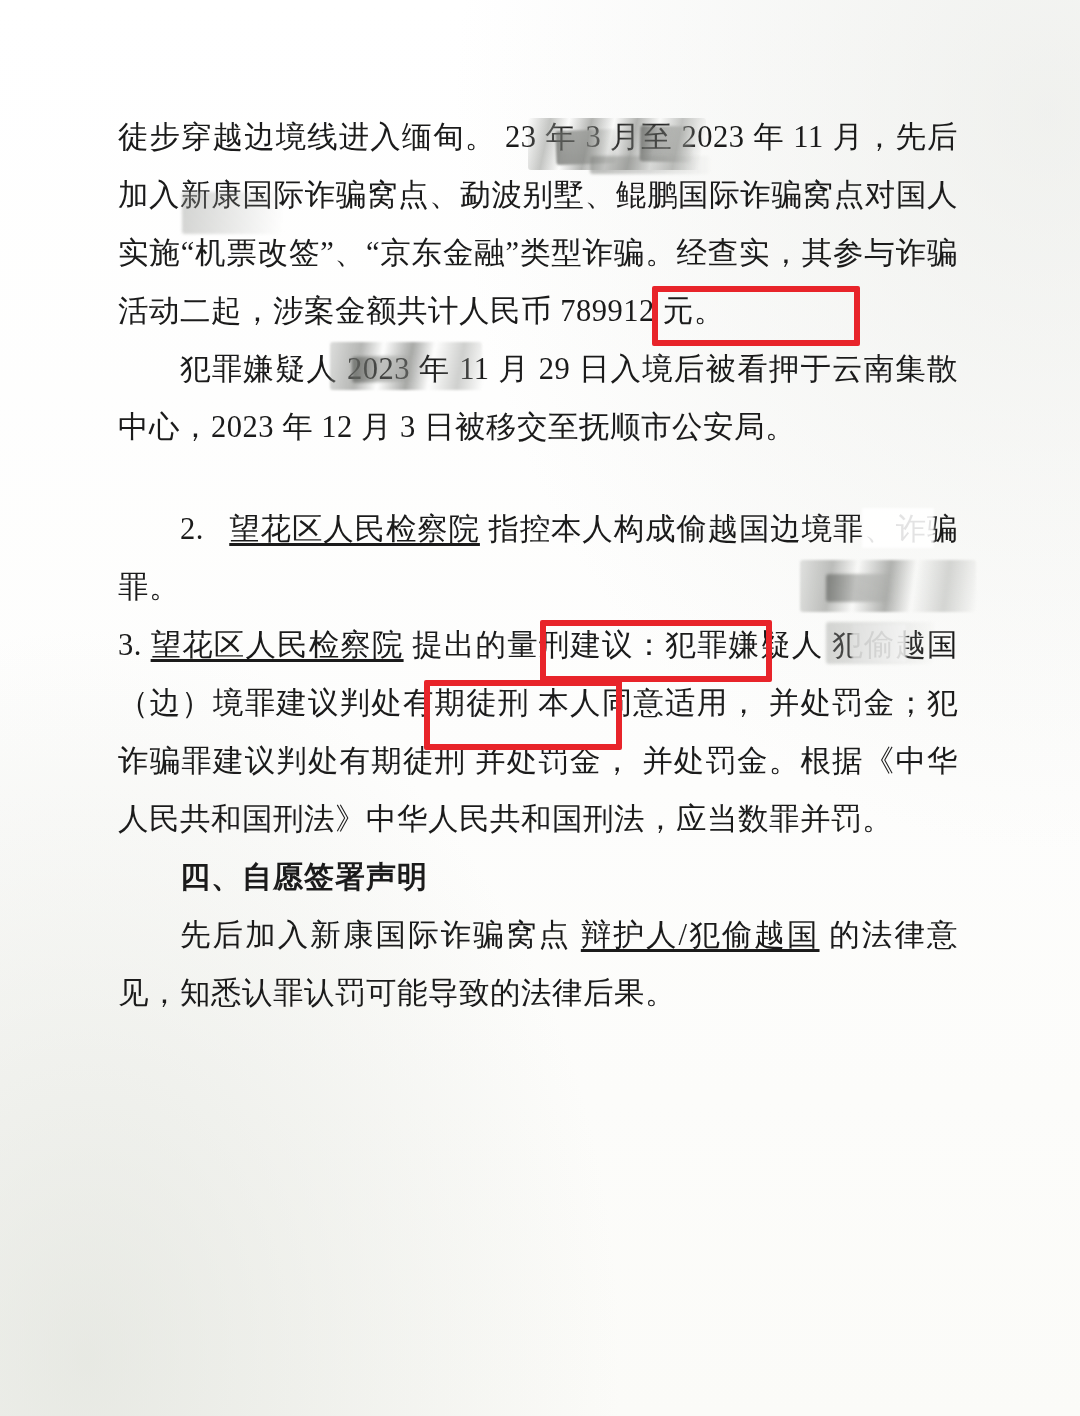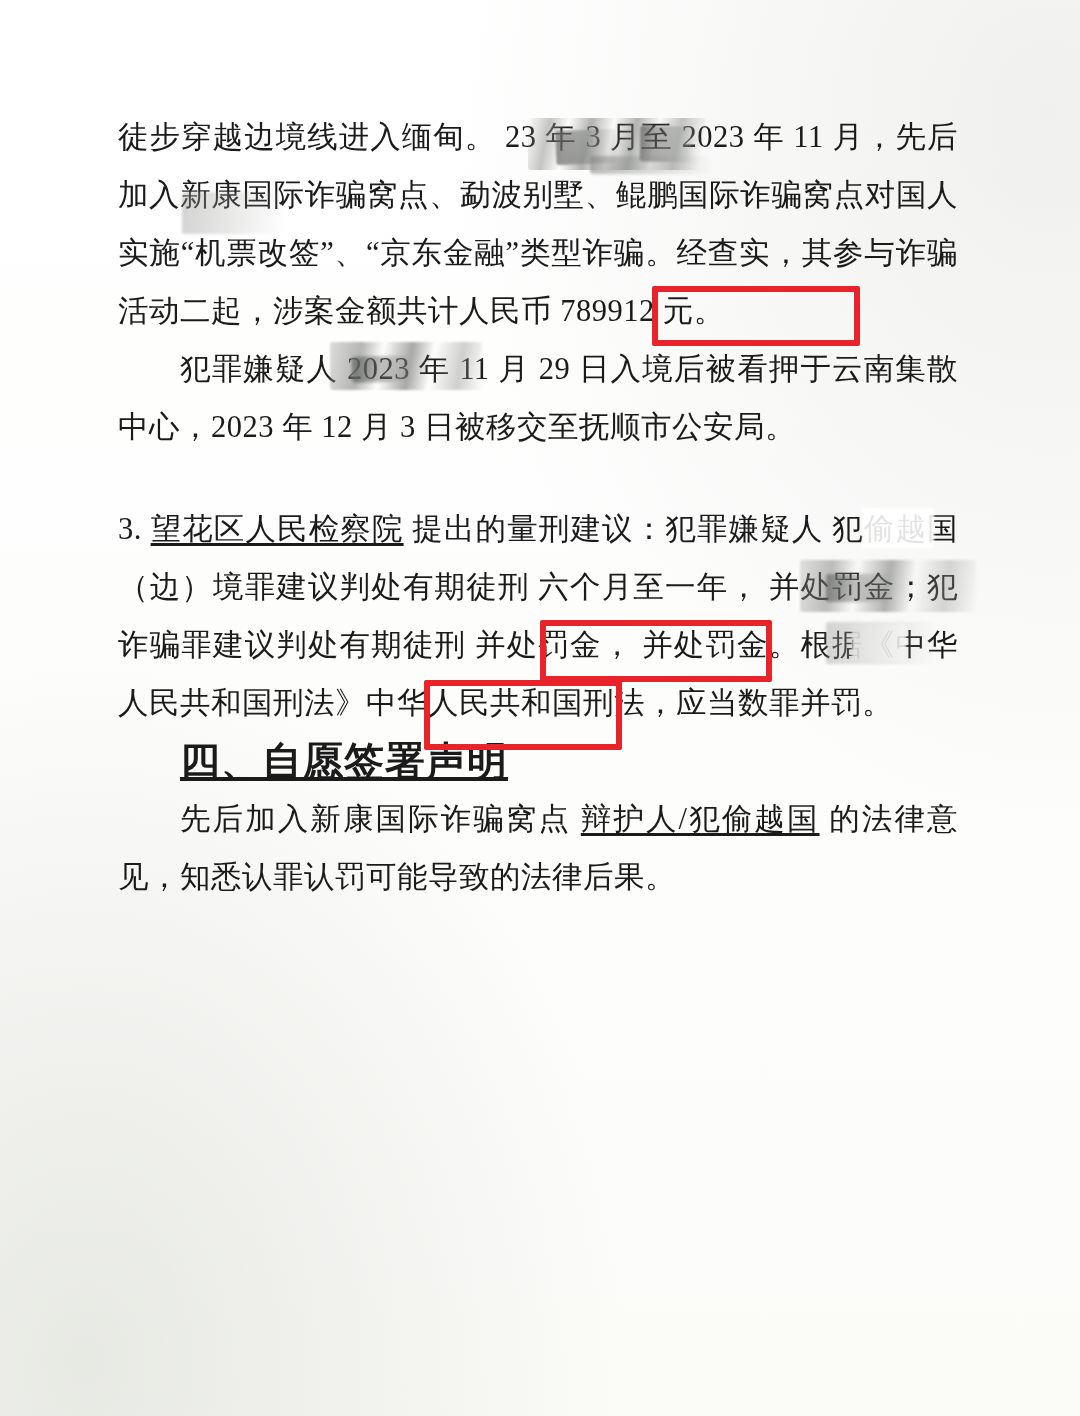--- a/index.html
+++ b/index.html
@@ -42,23 +42,22 @@
     text-align: justify;
     text-justify: inter-ideograph;
   }
   .indent2 { text-indent: 62px; }
   .indent-num { text-indent: 62px; }
   .u { text-decoration: underline; text-underline-offset: 4px; }
   .heading {
     font-weight: 700;
     text-indent: 62px;
     font-family: "Liberation Sans", sans-serif;
-    font-size: 40px;
+    font-size: 30px;
     letter-spacing: 1px;
-    text-decoration: underline;
   }
   .gap-md { height: 44px; }
 
   
   .redact {
     position: absolute;
     pointer-events: none;
     border-radius: 3px;
   }
   .smudge1 {
@@ -151,26 +150,32 @@
   <div class="paper-tint"></div>
 
   <div class="doc-body">
 
     <p>徒步穿越边境线进入缅甸。            23 年 3 月至 2023 年 11 月，先后加入新康国际诈骗窝点、勐波别墅、鲲鹏国际诈骗窝点对国人实施“机票改签”、“京东金融”类型诈骗。经查实，其参与诈骗活动二起，涉案金额共计人民币 789912 元。</p>
 
     <p class="indent2">犯罪嫌疑人          2023 年 11 月 29 日入境后被看押于云南集散中心，2023 年 12 月 3 日被移交至抚顺市公安局。</p>
 
     <div class="gap-md"></div>
 
+    <p class="indent-num">
+      <span>2.</span>
+      &nbsp;
+      <span class="u">望花区人民检察院</span>
+      <span>指控本人构成偷越国边境罪、诈骗罪。</span>
+    </p>
 
     <p>
       <span>3.</span>
       <span class="u">望花区人民检察院</span>
       <span>提出的量刑建议：犯罪嫌疑人          犯偷越国（边）境罪建议判处有期徒刑</span>
-      <span>六个月至一年，</span>
+      <span>本人同意适用，</span>
       <span>并处罚金；犯诈骗罪建议判处有期徒刑</span>
       <span>并处罚金，</span>
       <span>并处罚金。根据《中华人民共和国刑法》中华人民共和国刑法，应当数罪并罚。</span>
     </p>
 
 
     <p class="heading">四、自愿签署声明</p>
 
     <p class="indent2">
       <span>先后加入新康国际诈骗窝点</span>

